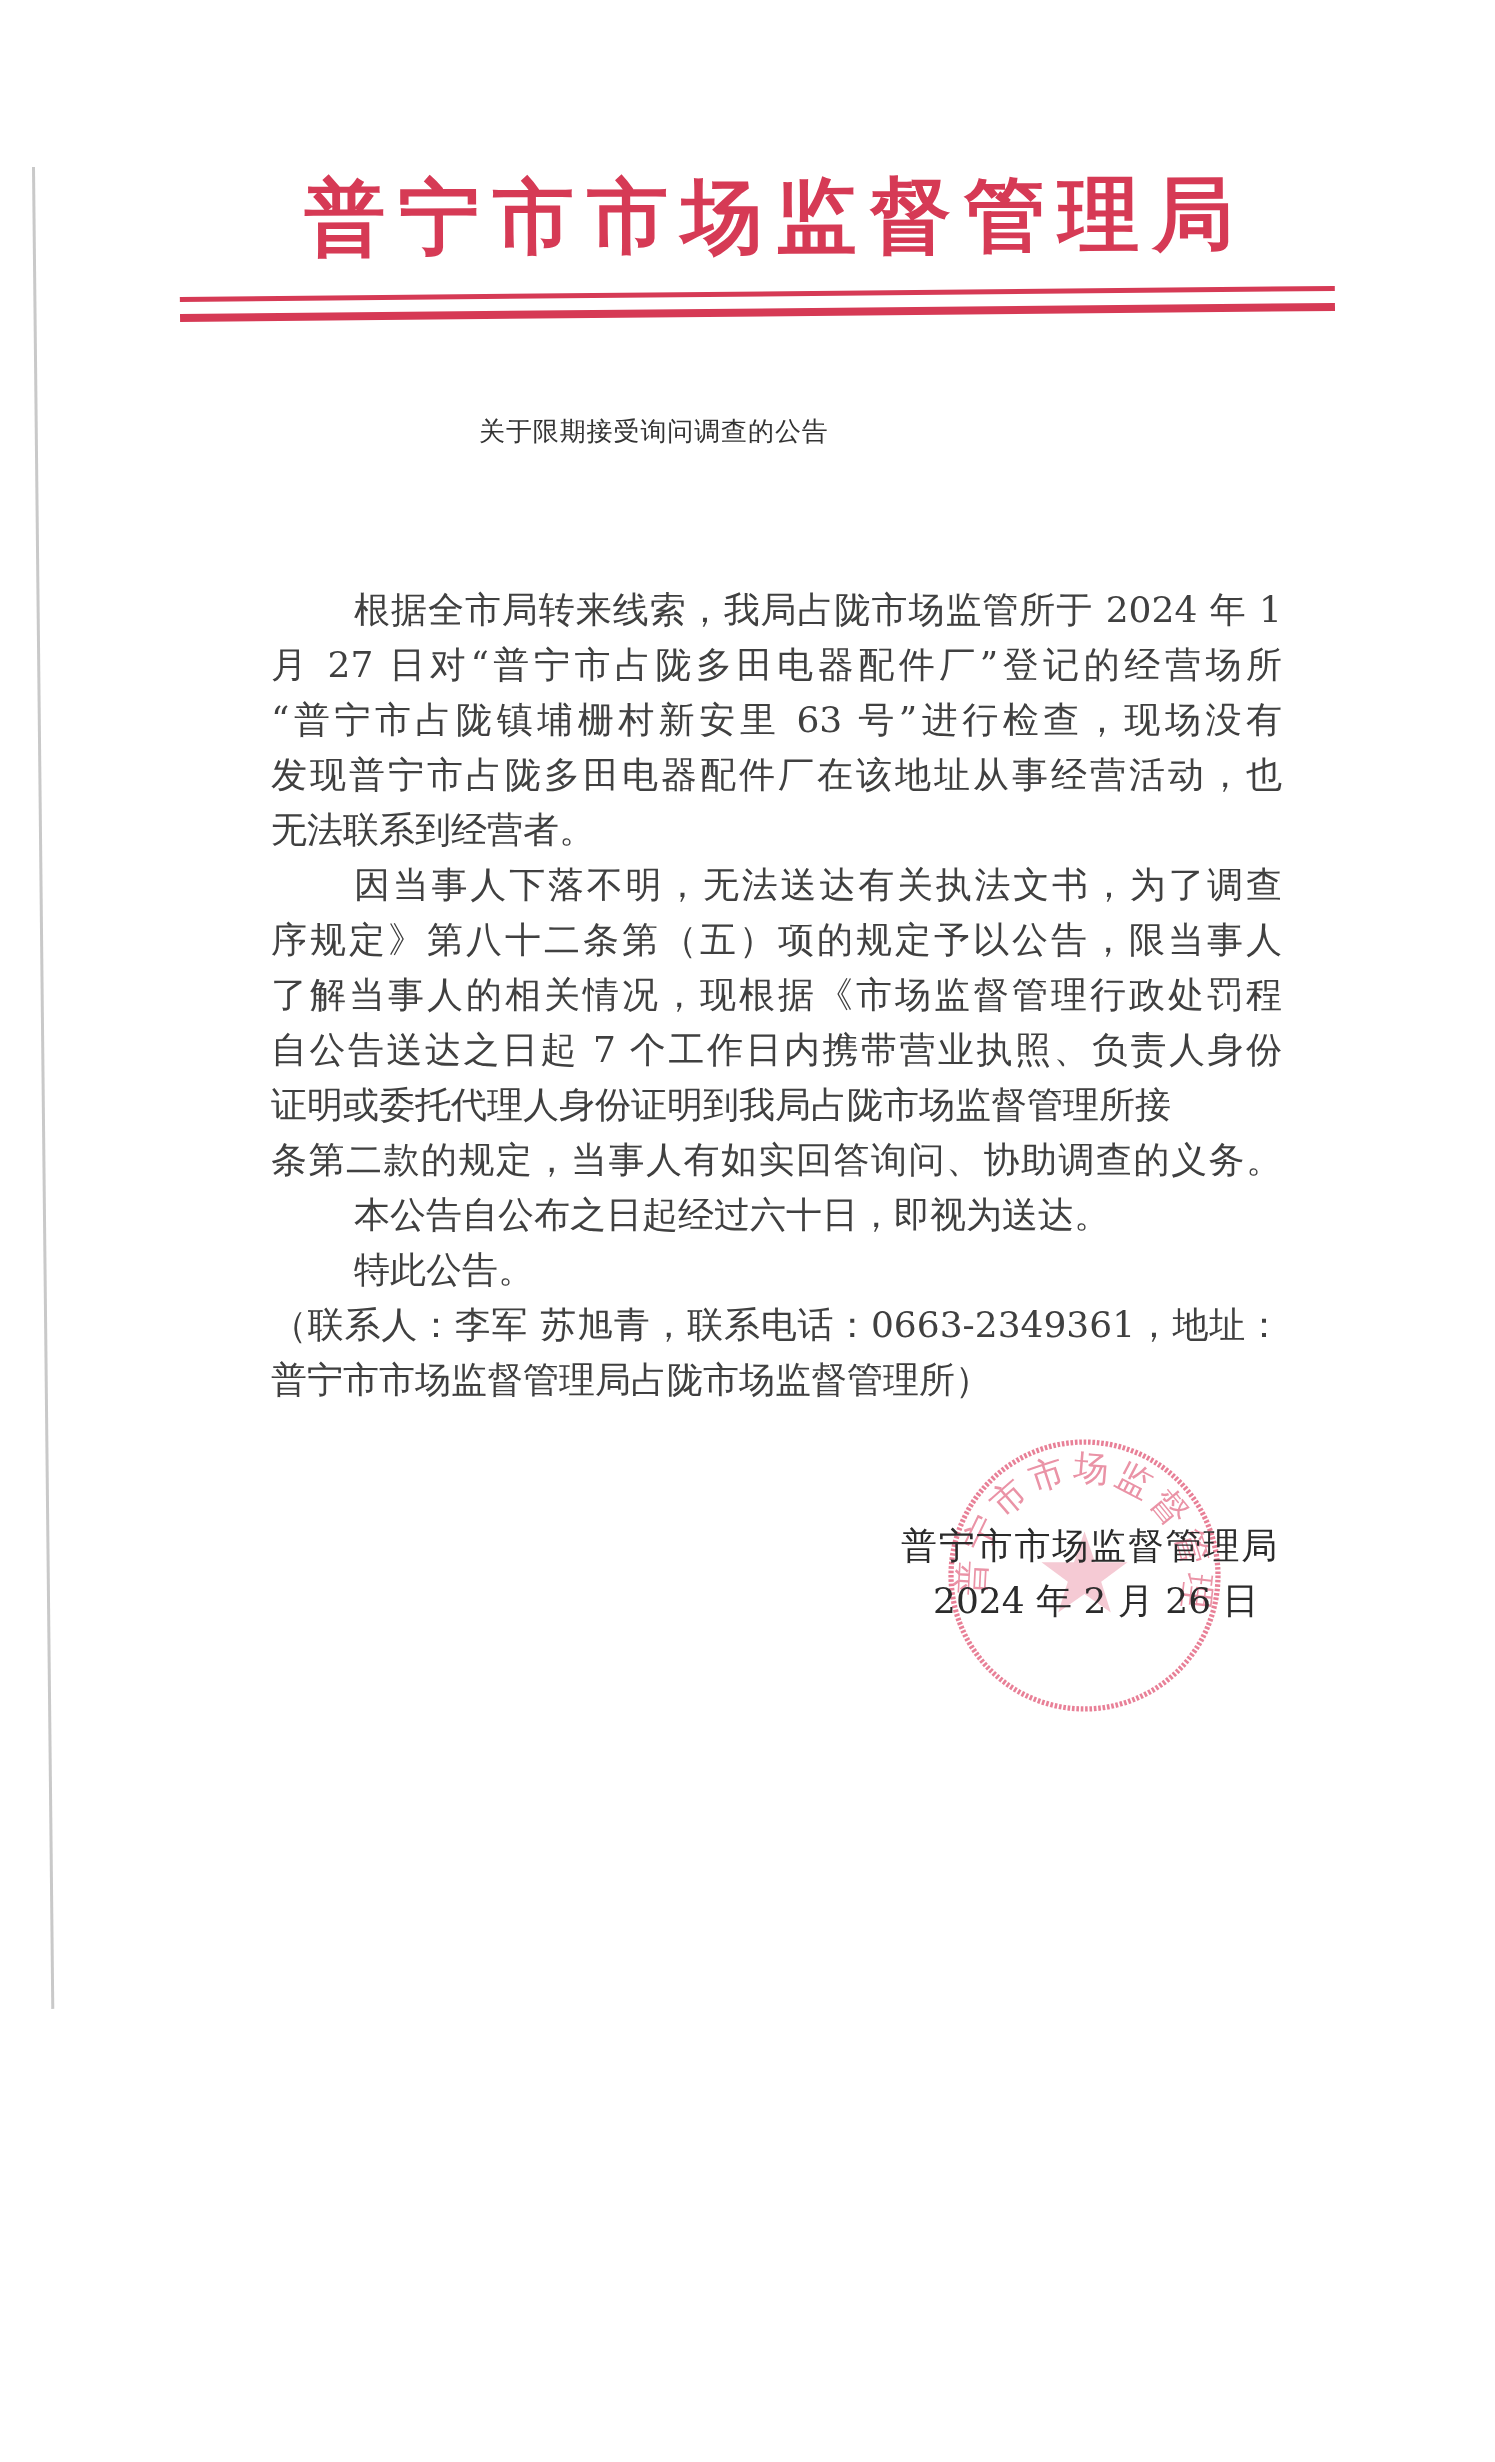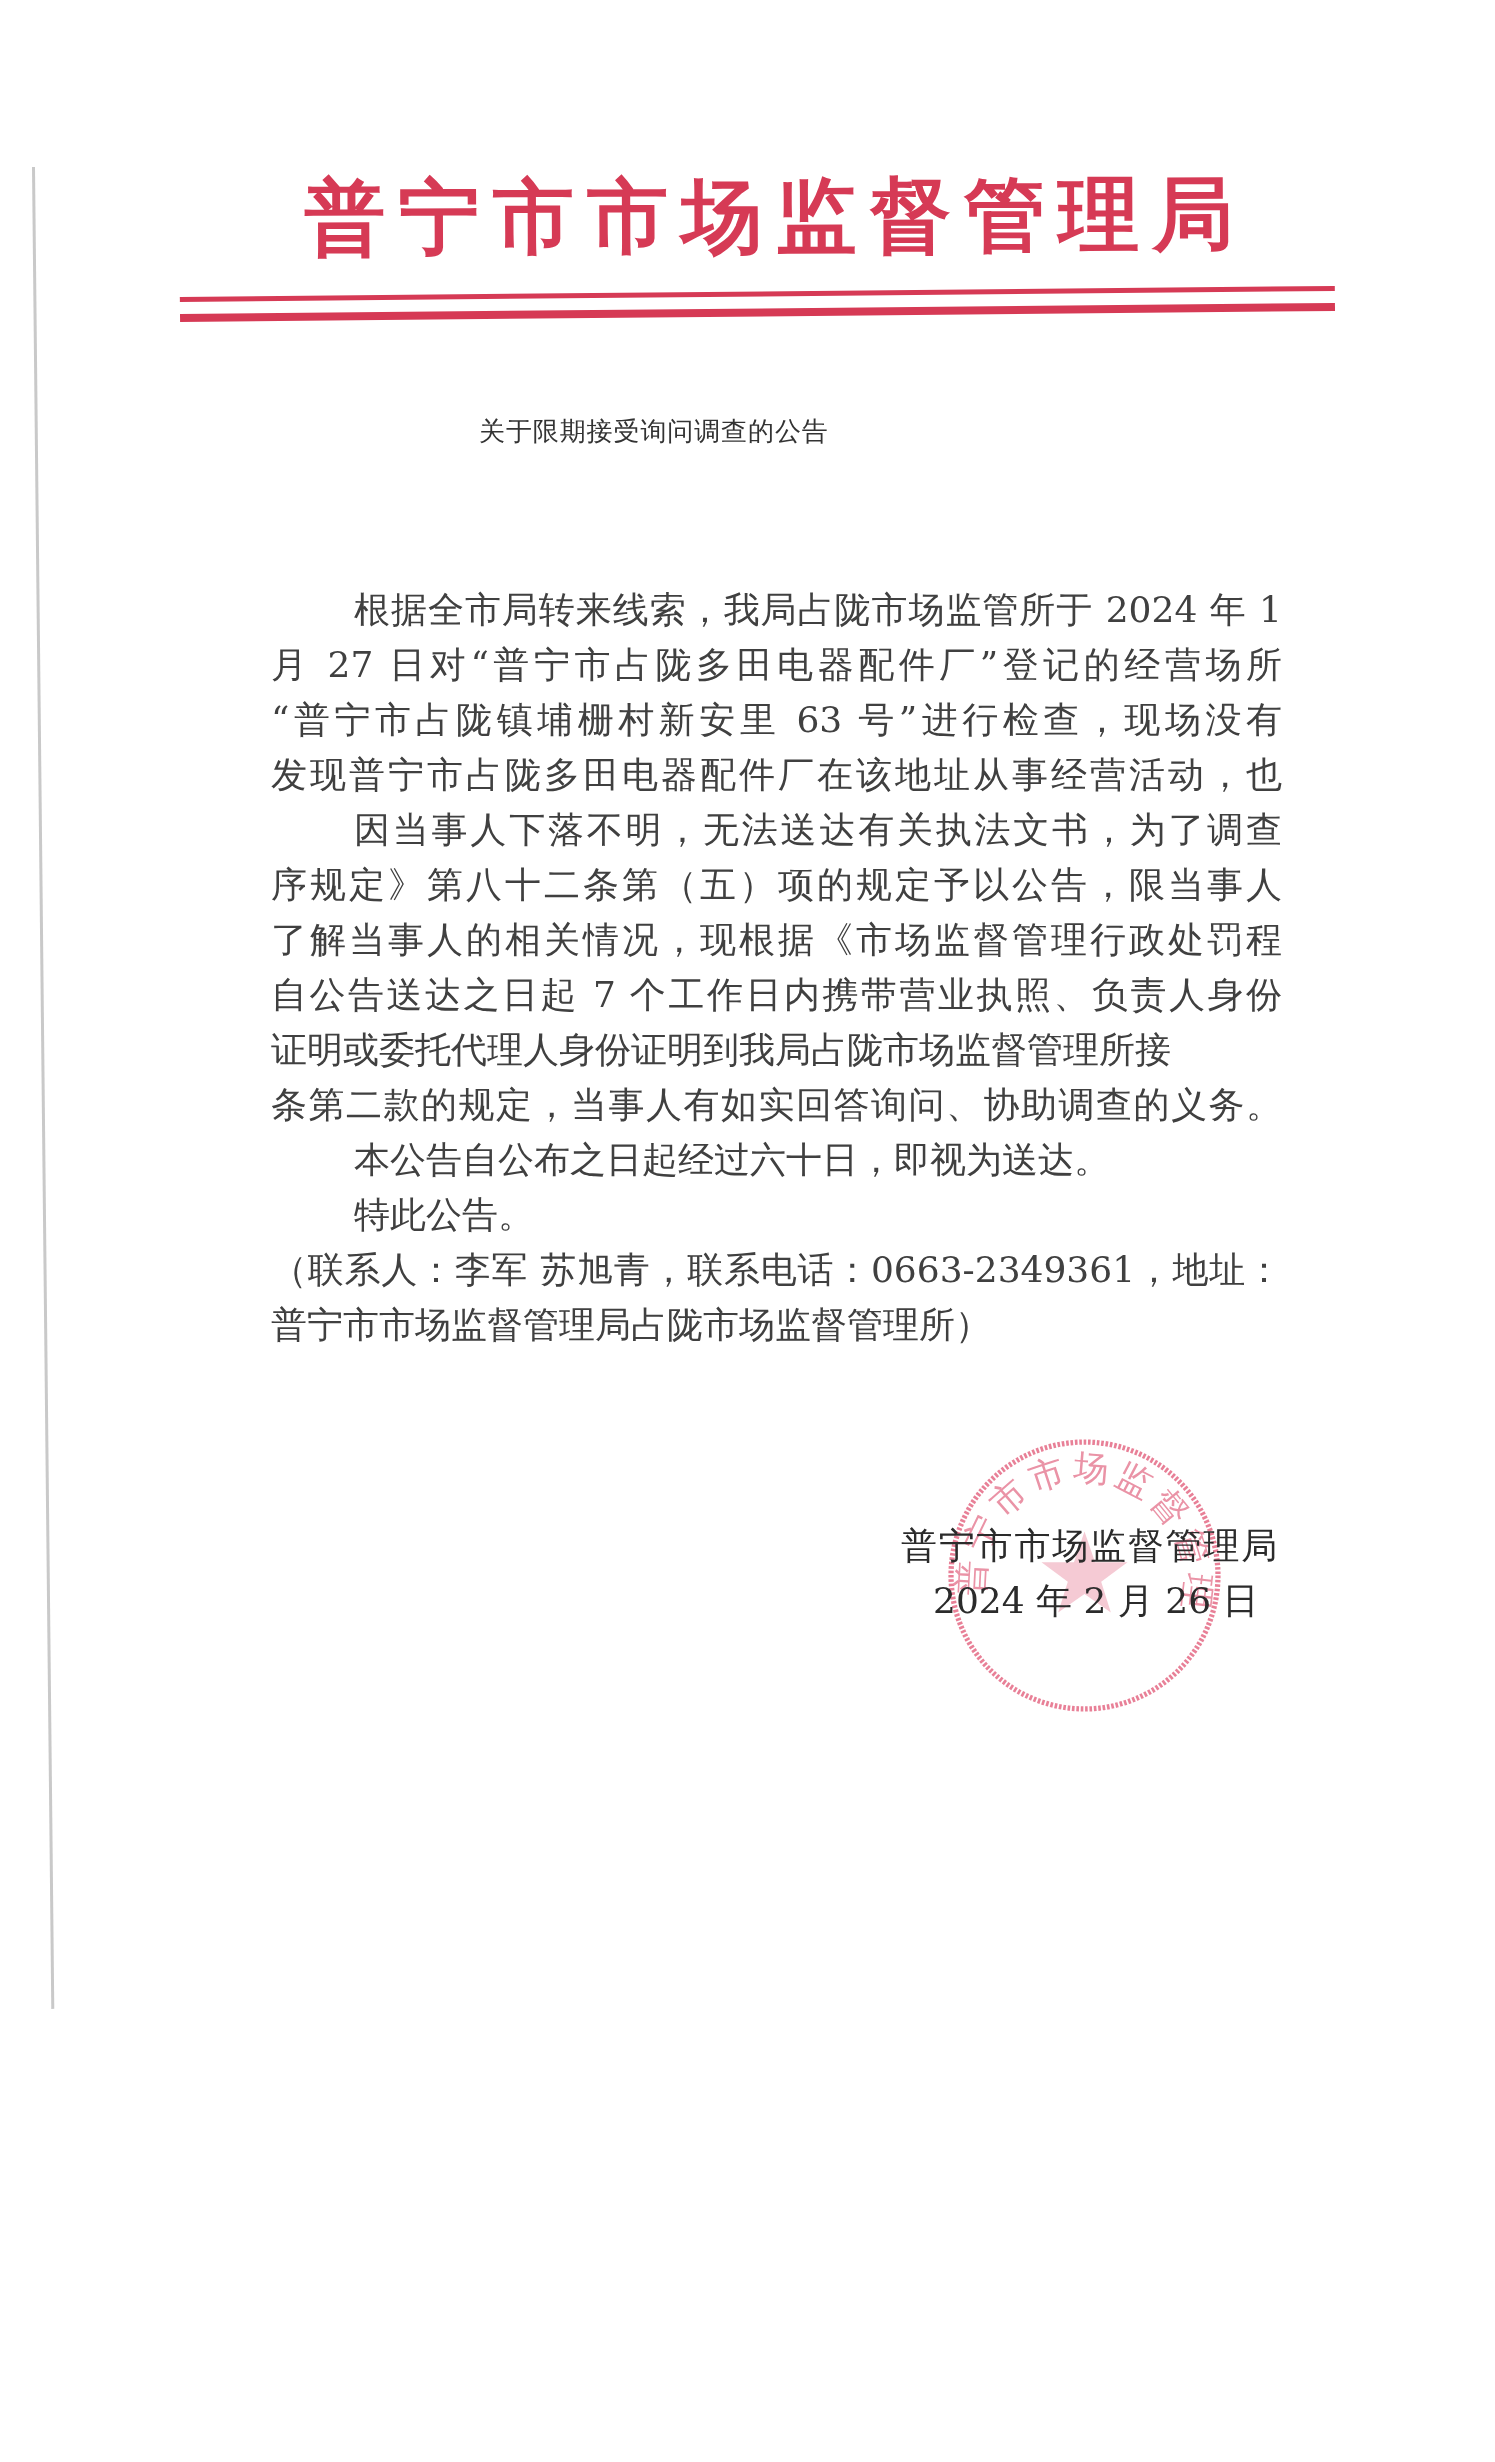--- a/index.html
+++ b/index.html
@@ -157,20 +157,21 @@
   <div class="rule-thick"></div>
 </div>
 
 <div class="doc-title">关于限期接受询问调查的公告</div>
 
 <div class="body-text">
   <span class="line indent">根据全市局转来线索，我局占陇市场监管所于 2024 年 1</span>
   <span class="line">月 27 日对“普宁市占陇多田电器配件厂”登记的经营场所</span>
   <span class="line">“普宁市占陇镇埔栅村新安里 63 号”进行检查，现场没有</span>
   <span class="line">发现普宁市占陇多田电器配件厂在该地址从事经营活动，也</span>
+  <span class="line short">无法联系到经营者。</span>
   <span class="line indent">因当事人下落不明，无法送达有关执法文书，为了调查</span>
   <span class="line">序规定》第八十二条第（五）项的规定予以公告，限当事人</span>
   <span class="line">了解当事人的相关情况，现根据《市场监督管理行政处罚程</span>
   <span class="line">自公告送达之日起 7 个工作日内携带营业执照、负责人身份</span>
   <span class="line short">证明或委托代理人身份证明到我局占陇市场监督管理所接</span>
   <span class="line">条第二款的规定，当事人有如实回答询问、协助调查的义务。</span>
   <span class="line indent short">本公告自公布之日起经过六十日，即视为送达。</span>
   <span class="line indent short">特此公告。</span>
   <span class="line">（联系人：李军  苏旭青，联系电话：0663-2349361，地址：</span>
   <span class="line short">普宁市市场监督管理局占陇市场监督管理所）</span>

